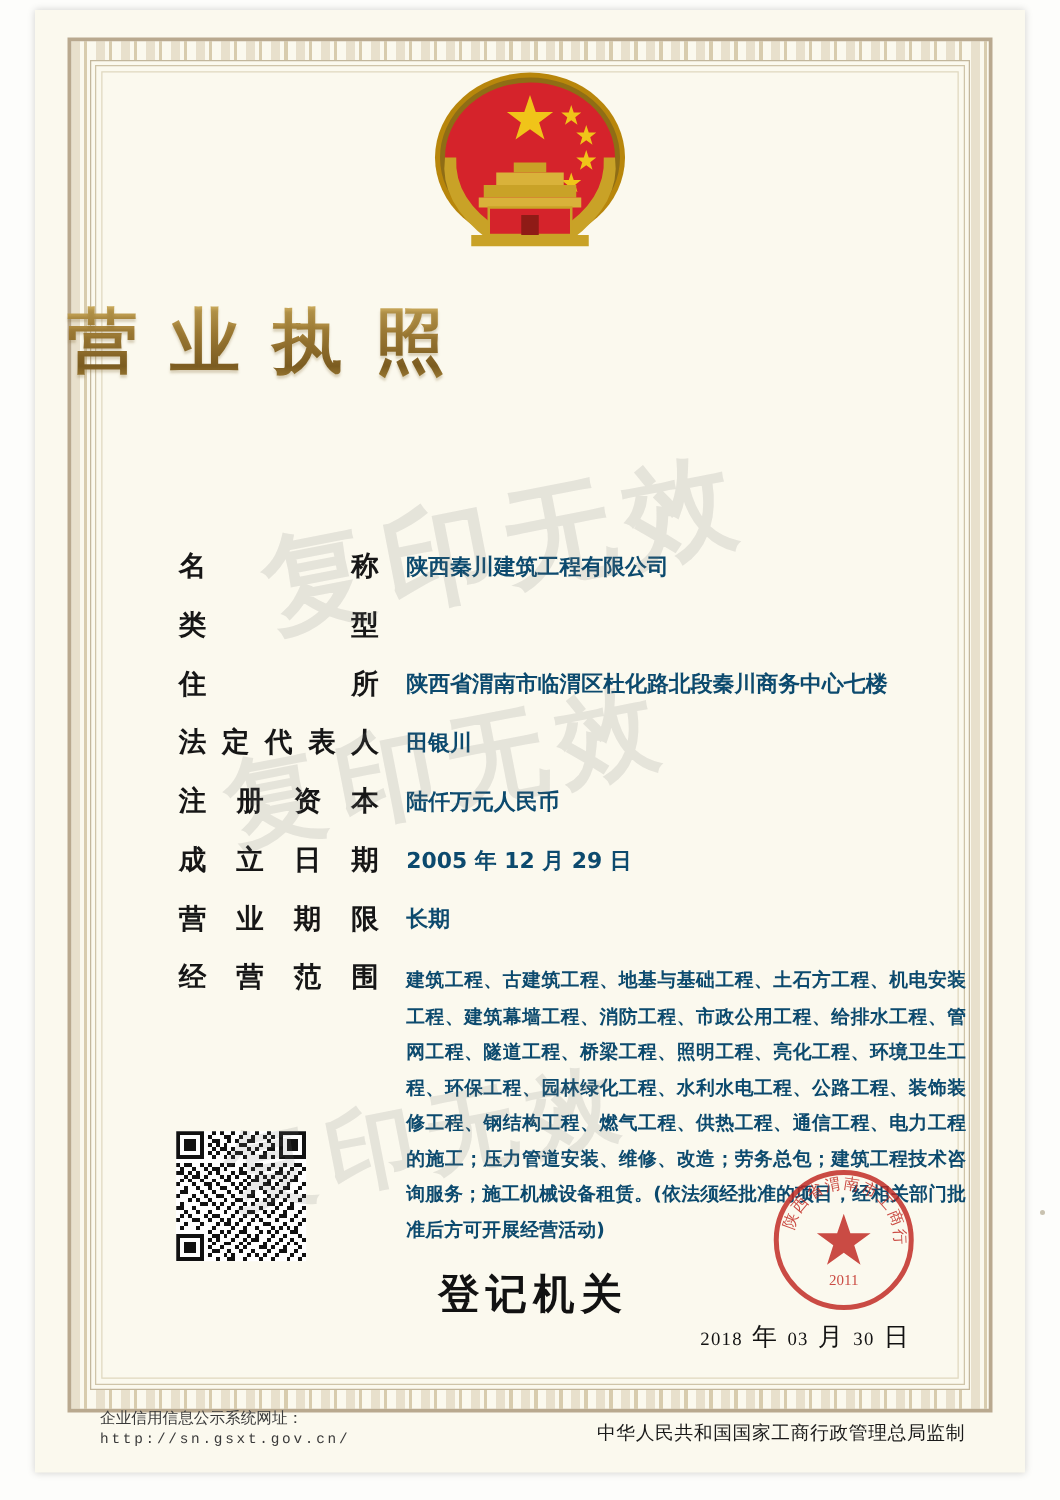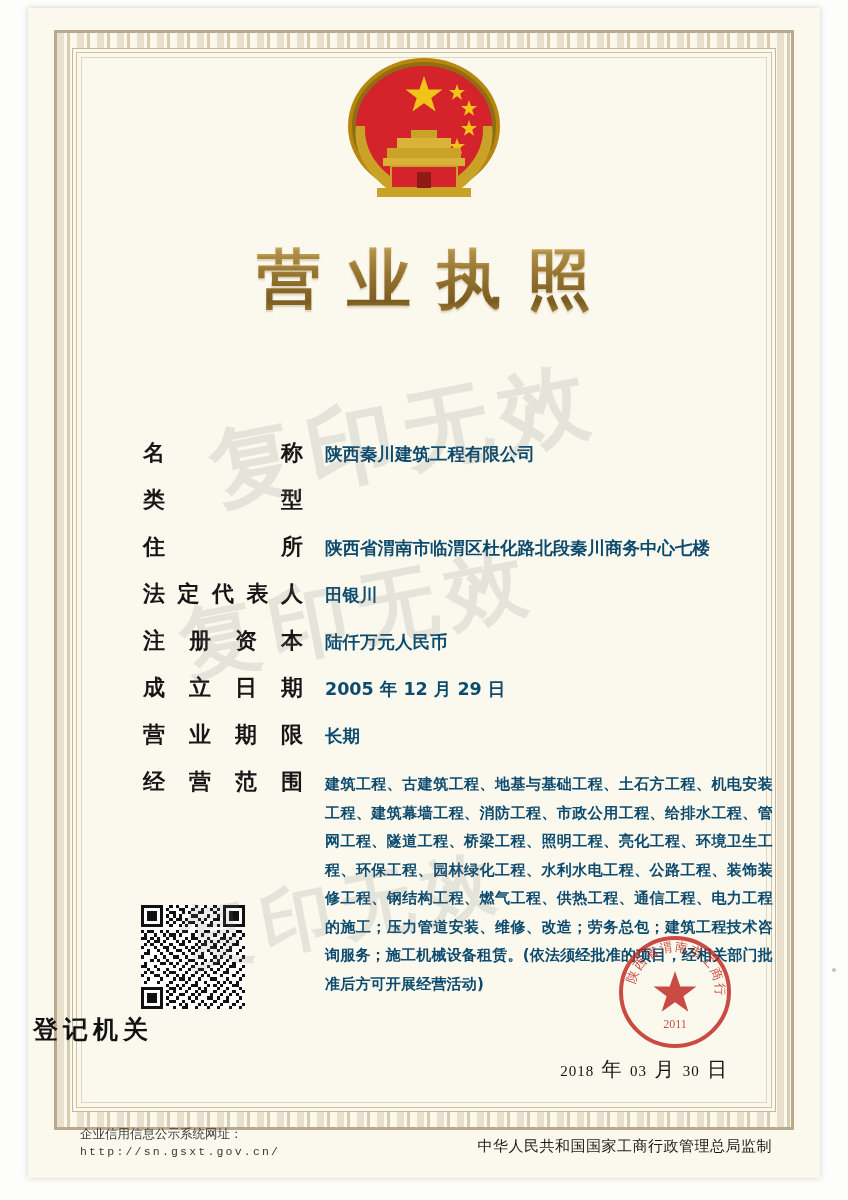--- a/index.html
+++ b/index.html
@@ -92,23 +92,22 @@
     width: 186px;
     height: 168px;
   }
 
   
   .title {
     position: absolute;
     top: 228px;
     left: 0;
     width: 100%;
-    text-align: center;
     font-family: "DejaVu Serif", serif;
-    font-size: 64px;
+    font-size: 56px;
     font-weight: bold;
     letter-spacing: 26px;
     text-indent: 26px;
     color: #8a6a2a;
     background: linear-gradient(180deg, #d9bb6a 0%, #a5813a 40%, #7d5d22 75%, #caa54f 100%);
     -webkit-background-clip: text;
     background-clip: text;
     -webkit-text-fill-color: transparent;
     text-shadow: 0 2px 2px rgba(120,90,30,0.25);
   }
@@ -172,23 +171,23 @@
     font-family: "DejaVu Sans", sans-serif;
     font-size: 17.5px;
   }
 
   
   .authority {
     position: absolute;
     top: 1005px;
     left: 0;
     width: 100%;
-    text-align: left;
+    text-align: center;
     font-family: "DejaVu Sans", sans-serif;
-    font-size: 25px;
+    font-size: 33px;
     font-weight: bold;
     letter-spacing: 5px;
     text-indent: 5px;
     color: #121212;
   }
   .issue-date {
     position: absolute;
     top: 1048px;
     right: 92px;
     font-family: "DejaVu Sans", sans-serif;

